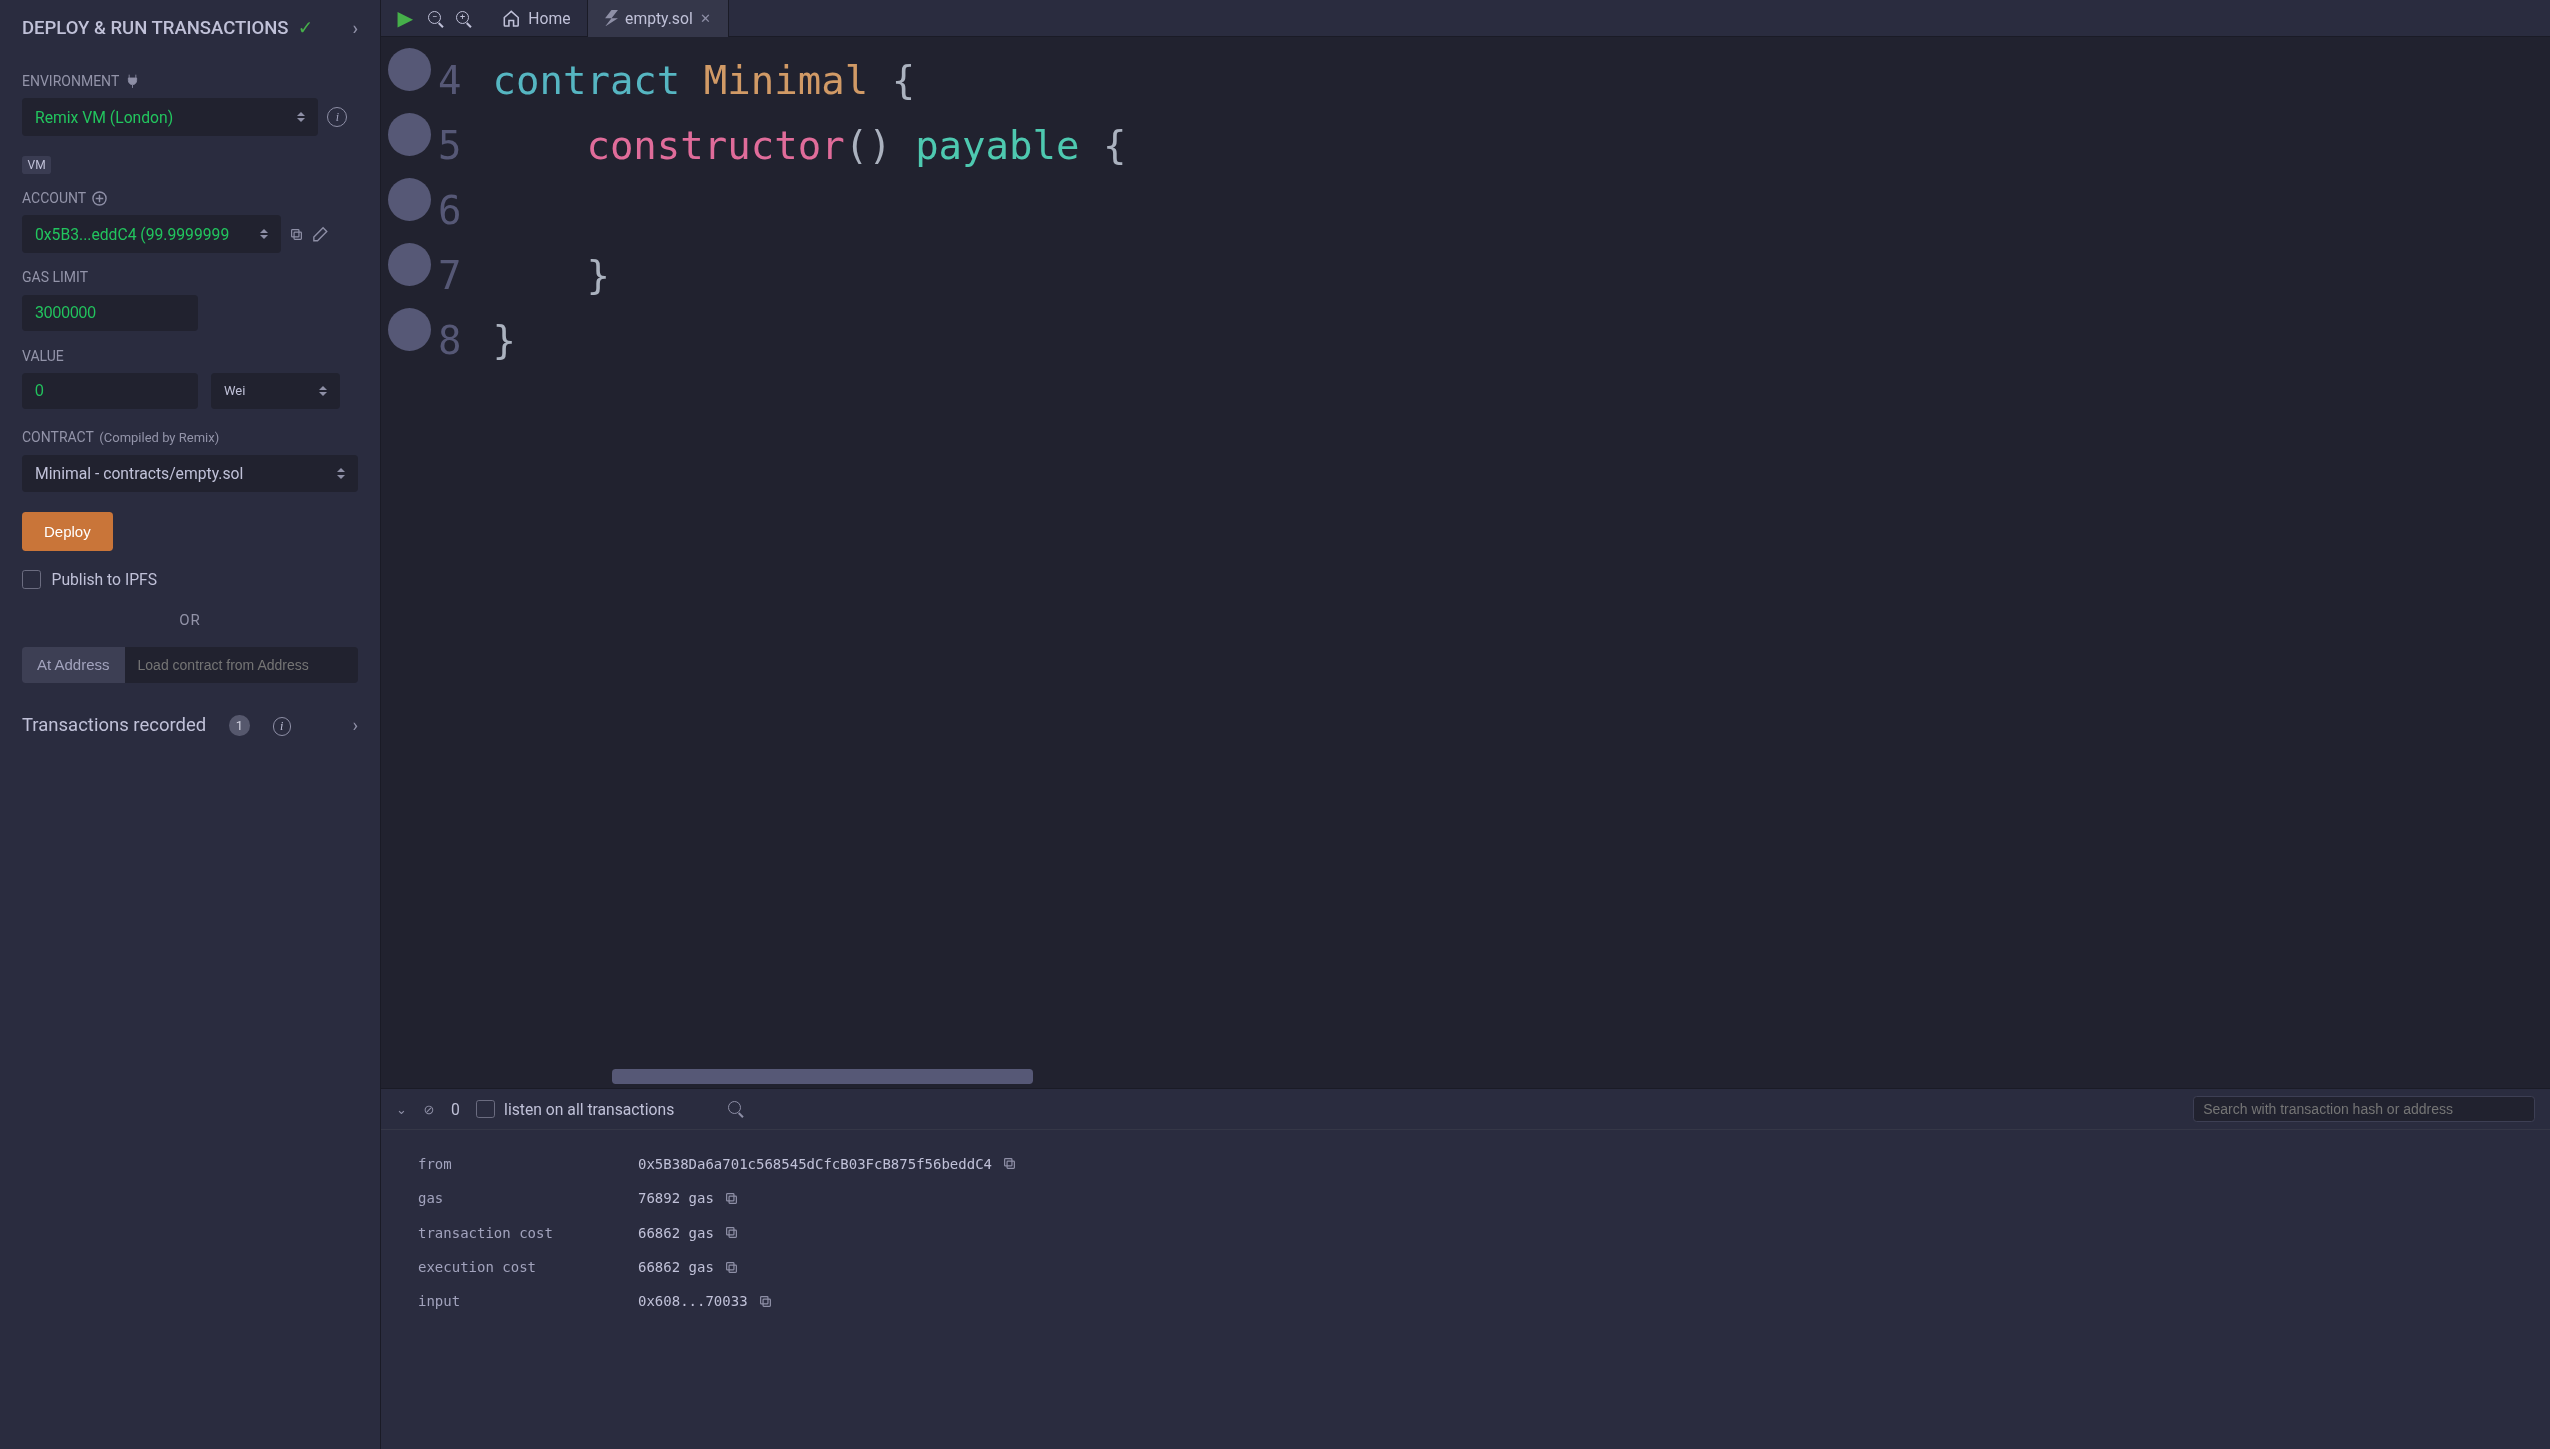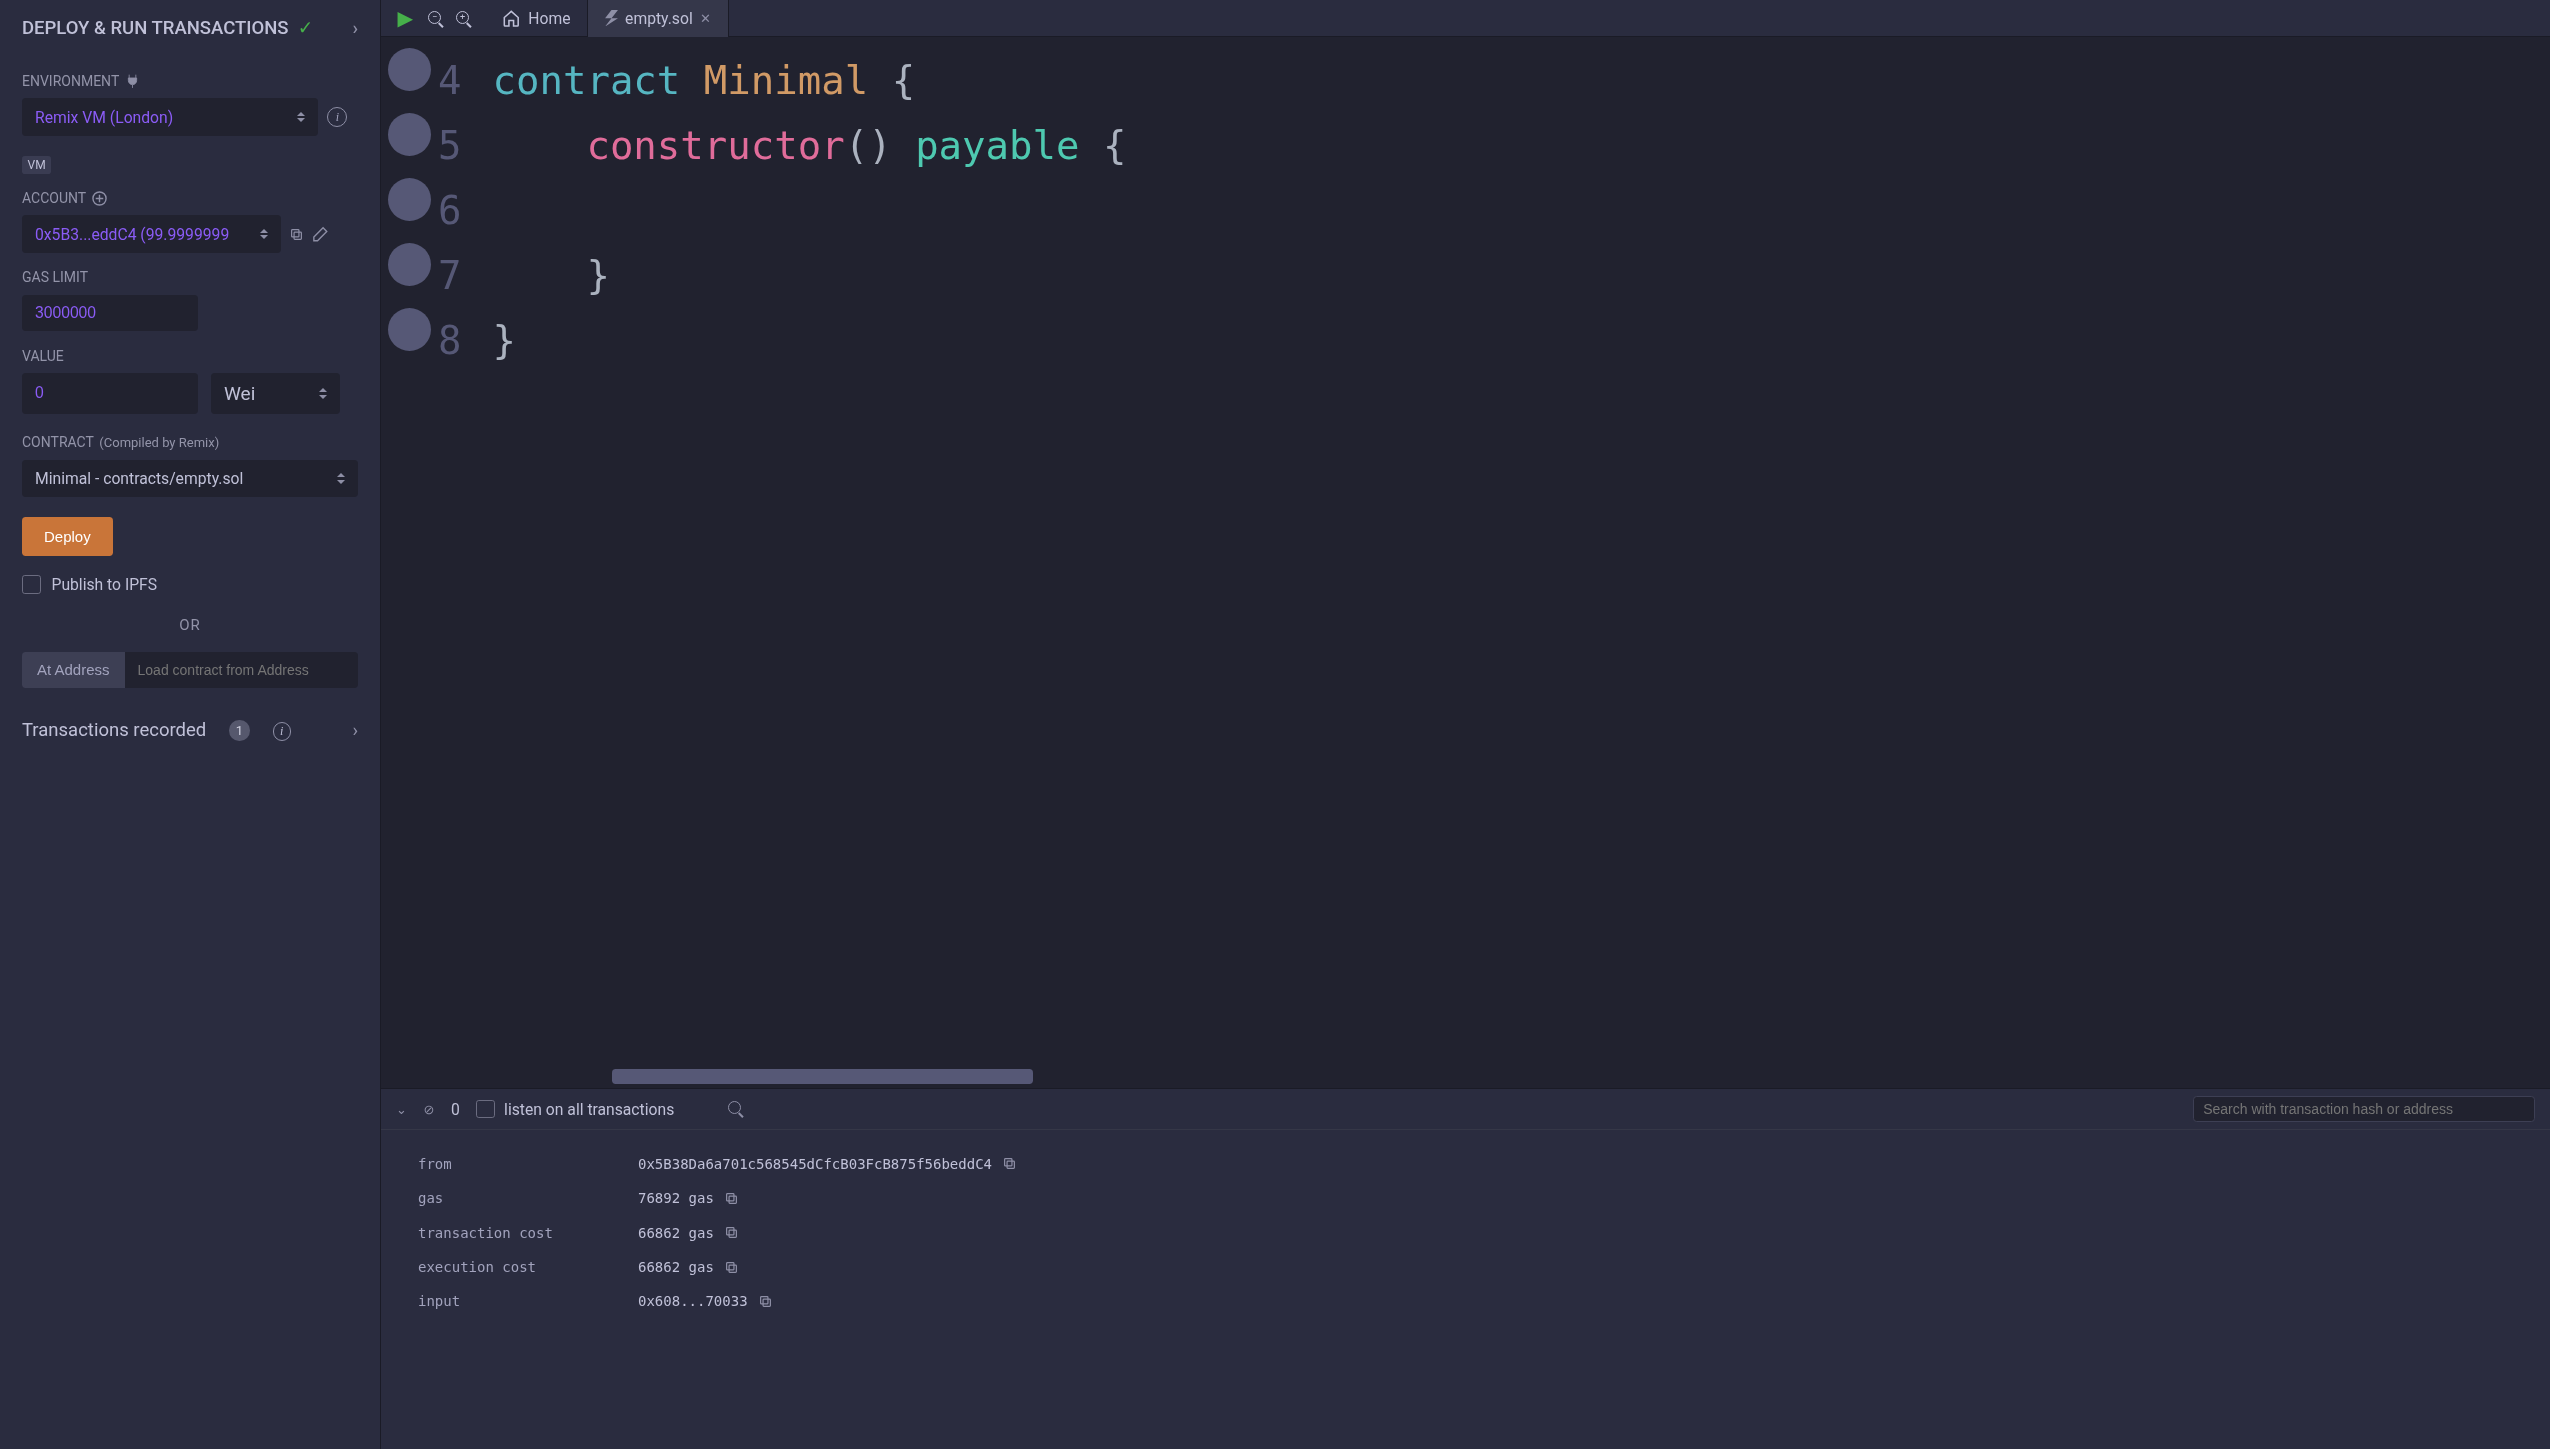--- a/index.html
+++ b/index.html
@@ -48,21 +48,21 @@
       font-size: 15.7px;
       display: flex;
       align-items: center;
       justify-content: space-between;
     }
     .select-wrap { width: 296px; }
     .input-num { width: 176px; }
     .input-num input, .select-wrap span, .input-wrap input {
       background: transparent;
       border: none;
-      color: #8b5cf6;
+      color: #22c55e;
       font-size: 15.7px;
       width: 100%;
       outline: none;
     }
     .row { display: flex; align-items: center; gap: 9.2px; margin-bottom: 16.6px; }
     .vm-badge {
       display: inline-block;
       background: #3a3c52;
       color: #c0c1d8;
       font-size: 12px;
@@ -82,21 +82,21 @@
       width: 0; height: 0; border-left: 4.6px solid transparent;
       border-right: 4.6px solid transparent;
     }
     .caret.up { border-bottom: 4.6px solid #8e8fa6; margin-bottom: 1.8px;}
     .caret.down { border-top: 4.6px solid #8e8fa6; }
     .caret-stack { display: flex; flex-direction: column; gap: 0.9px;}
     
     .value-row { display: flex; gap: 13px; margin-bottom: 20.3px;}
     .unit-select {
       background: #21222f; border-radius: 3.7px; padding: 9.2px 13px;
-      color: #c0c1d8; font-size: 19px; width: 129px;
+      color: #c0c1d8; font-size: 13px; width: 129px;
       display: flex; justify-content: space-between; align-items: center;
     }
     
     .contract-select {
       background: #21222f; border-radius: 3.7px; padding: 9.2px 13px;
       color: #c0c1d8; font-size: 15.7px; width: 100%;
       display: flex; justify-content: space-between; align-items: center;
       margin-bottom: 20.3px;
     }
     

